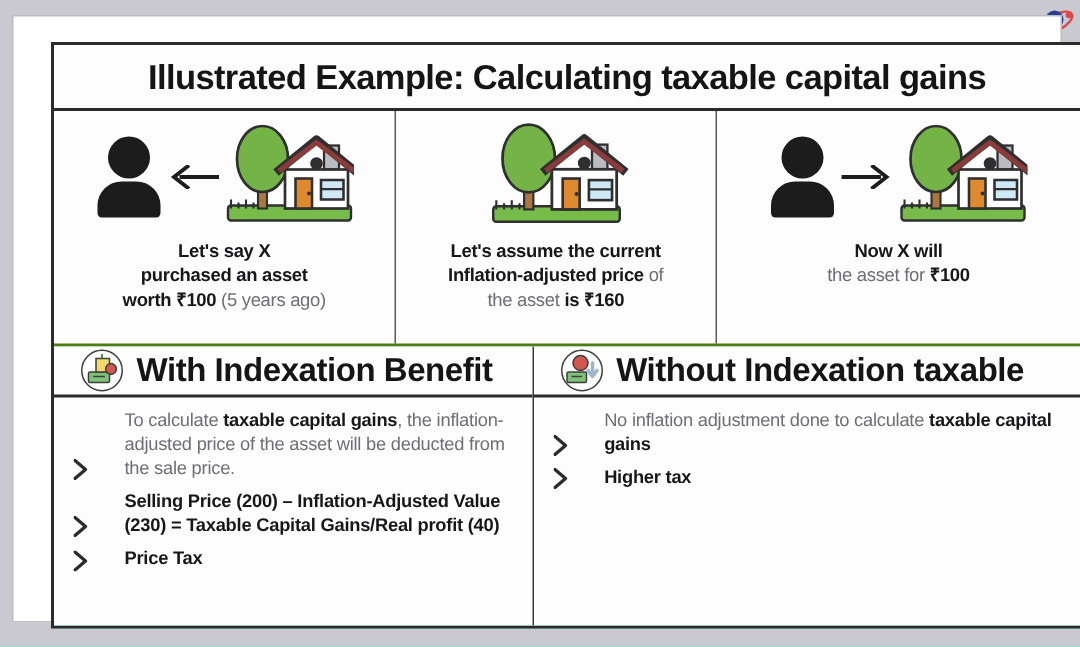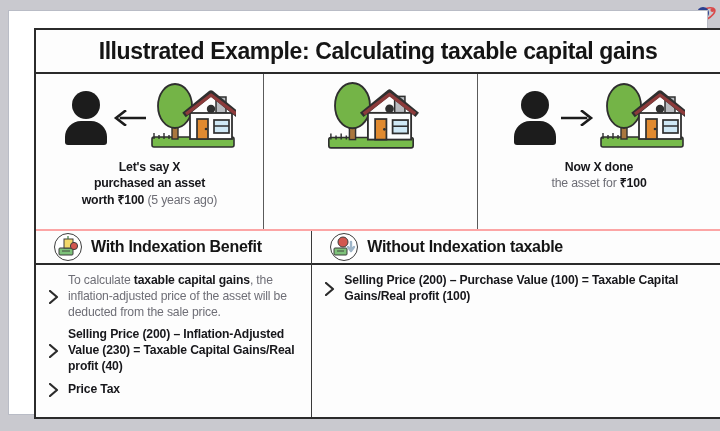--- a/index.html
+++ b/index.html
@@ -29,21 +29,21 @@
     height:42px;display:flex;align-items:center;justify-content:center;
     background:#fdfdfd;flex:0 0 auto;
   }
   .title-text{
     font-size:23px;font-weight:bold;color:#151515;letter-spacing:-0.4px;
     white-space:nowrap;
   }
 
   
   .panels{
-    flex:0 0 155px;display:flex;border-bottom:2px solid #fca5a5;background:#fdfdfd;
+    flex:0 0 155px;display:flex;border-bottom:2px solid #4d7c0f;background:#fdfdfd;
   }
   .panel{
     position:relative;display:flex;flex-direction:column;align-items:center;
     padding-top:8px;box-sizing:border-box;
   }
   .panel.p1{width:228px;border-right:1.5px solid #5a5a5a;}
   .panel.p2{width:214px;border-right:1.5px solid #5a5a5a;}
   .panel.p3{width:242px;}
 
   .art{height:72px;display:flex;align-items:center;justify-content:center;gap:4px;}
@@ -74,29 +74,29 @@
   
   .cols{flex:1 1 auto;display:flex;min-height:0;background:#fdfdfd;}
   .col{display:flex;flex-direction:column;min-width:0;}
   .col.left{width:341px;border-right:1.5px solid #3a3a3a;}
   .col.right{flex:1 1 auto;}
 
   .col-head{
     height:34px;flex:0 0 auto;display:flex;align-items:center;gap:9px;
     padding-left:18px;border-bottom:2px solid #2b2b2b;box-sizing:border-box;
   }
-  .col-head-text{font-size:16px;font-weight:bold;color:#151515;letter-spacing:-0.3px;white-space:nowrap;}
+  .col-head-text{font-size:22px;font-weight:bold;color:#151515;letter-spacing:-0.3px;white-space:nowrap;}
 
   .badge{
     width:26px;height:26px;border-radius:50%;border:1.5px solid #3d3d3d;
     background:#fff;position:relative;flex:0 0 auto;overflow:hidden;
   }
 
   .bullets{padding:7px 10px 6px 13px;}
-  .bullet{display:flex;gap:8px;margin-bottom:6px;align-items:center;}
+  .bullet{display:flex;gap:23px;margin-bottom:6px;align-items:flex-end;}
   .chev{
     flex:0 0 auto;width:11px;height:14px;margin-top:2px;
   }
   .btxt{
     font-size:12.2px;line-height:1.32;color:#6e6e76;letter-spacing:-0.15px;
   }
   .btxt b{color:#17171b;font-weight:bold;}
 
   
   .logo{position:absolute;right:2px;top:1px;width:28px;height:26px;}
@@ -161,20 +161,21 @@
               <path d="M34 32 L61 10 L88 32" fill="none" stroke="#2f2f2f" stroke-width="5.5" stroke-linejoin="round"></path>
               <path d="M36 31 L61 12 L86 31" fill="none" stroke="#8c3b3b" stroke-width="3.4" stroke-linejoin="round"></path>
               <circle cx="61" cy="26" r="4.2" fill="#2f2f2f"></circle>
               <rect x="47" y="36" width="11" height="20" fill="#e08a30" stroke="#2f2f2f" stroke-width="1.7"></rect>
               <circle cx="56" cy="46" r="1.3" fill="#2f2f2f"></circle>
               <rect x="64" y="37" width="15" height="13" fill="#cfe8f5" stroke="#2f2f2f" stroke-width="1.7"></rect>
               <path d="M64 43 H79" stroke="#2f2f2f" stroke-width="1.5"></path>
               <path d="M4 50 v6 M9 52 v4 M14 50 v6 M19 52 v4" stroke="#2f2f2f" stroke-width="1.4"></path>
             </svg>
           </div>
+          <div class="caption"><b>Let's assume the current<br>Inflation-adjusted price</b> of<br>the asset <b>is ₹160</b></div>
         </div>
 
         <div class="panel p3">
           <div class="art">
             <div class="person">
               <div class="head"></div>
                 <div class="body"></div>
             </div>
             <svg class="arrow" viewBox="0 0 34 16">
               <path d="M1 8 H25 M21 1 L30 8 L21 15" fill="none" stroke="#1c1c1c" stroke-width="2.6" stroke-linecap="square"></path>
@@ -188,21 +189,21 @@
               <path d="M34 32 L61 10 L88 32" fill="none" stroke="#2f2f2f" stroke-width="5.5" stroke-linejoin="round"></path>
               <path d="M36 31 L61 12 L86 31" fill="none" stroke="#8c3b3b" stroke-width="3.4" stroke-linejoin="round"></path>
               <circle cx="61" cy="26" r="4.2" fill="#2f2f2f"></circle>
               <rect x="47" y="36" width="11" height="20" fill="#e08a30" stroke="#2f2f2f" stroke-width="1.7"></rect>
               <circle cx="56" cy="46" r="1.3" fill="#2f2f2f"></circle>
               <rect x="64" y="37" width="15" height="13" fill="#cfe8f5" stroke="#2f2f2f" stroke-width="1.7"></rect>
               <path d="M64 43 H79" stroke="#2f2f2f" stroke-width="1.5"></path>
               <path d="M4 50 v6 M9 52 v4 M14 50 v6 M19 52 v4" stroke="#2f2f2f" stroke-width="1.4"></path>
             </svg>
           </div>
-          <div class="caption"><b>Now X done</b><br>the asset for <b>₹100</b></div>
+          <div class="caption"><b>Now X will</b><br>the asset for <b>₹100</b></div>
         </div>
 
       </div>
 
       <div class="cols">
 
         <div class="col left">
           <div class="col-head">
             <div class="badge">
               <svg width="26" height="26" viewBox="0 0 26 26">
@@ -247,21 +248,27 @@
                 <path d="M20 8 v8 M17 13 l3 4 l3 -4" fill="none" stroke="#9fb6c9" stroke-width="2.4" stroke-linecap="round" stroke-linejoin="round"></path>
               </svg>
             </div>
             <div class="col-head-text">Without Indexation taxable</div>
           </div>
           <div class="bullets">
             <div class="bullet">
               <svg class="chev" viewBox="0 0 11 14">
                   <path d="M1 1 L8 7 L1 13" fill="none" stroke="#2b2b2b" stroke-width="2.2" stroke-linecap="round" stroke-linejoin="round"></path>
                 </svg>
-              <div class="btxt"><b>Selling Price (200) – Purchase Value (100) = Taxable Capital Gains/Real profit (100)</b></div>
+              <div class="btxt">No inflation adjustment done to calculate <b>taxable capital gains</b></div>
+            </div>
+            <div class="bullet">
+              <svg class="chev" viewBox="0 0 11 14">
+                  <path d="M1 1 L8 7 L1 13" fill="none" stroke="#2b2b2b" stroke-width="2.2" stroke-linecap="round" stroke-linejoin="round"></path>
+                </svg>
+              <div class="btxt"><b>Higher tax</b></div>
             </div>
           </div>
         </div>
 
       </div>
 
     </div>
   </div>
 </div>
 

